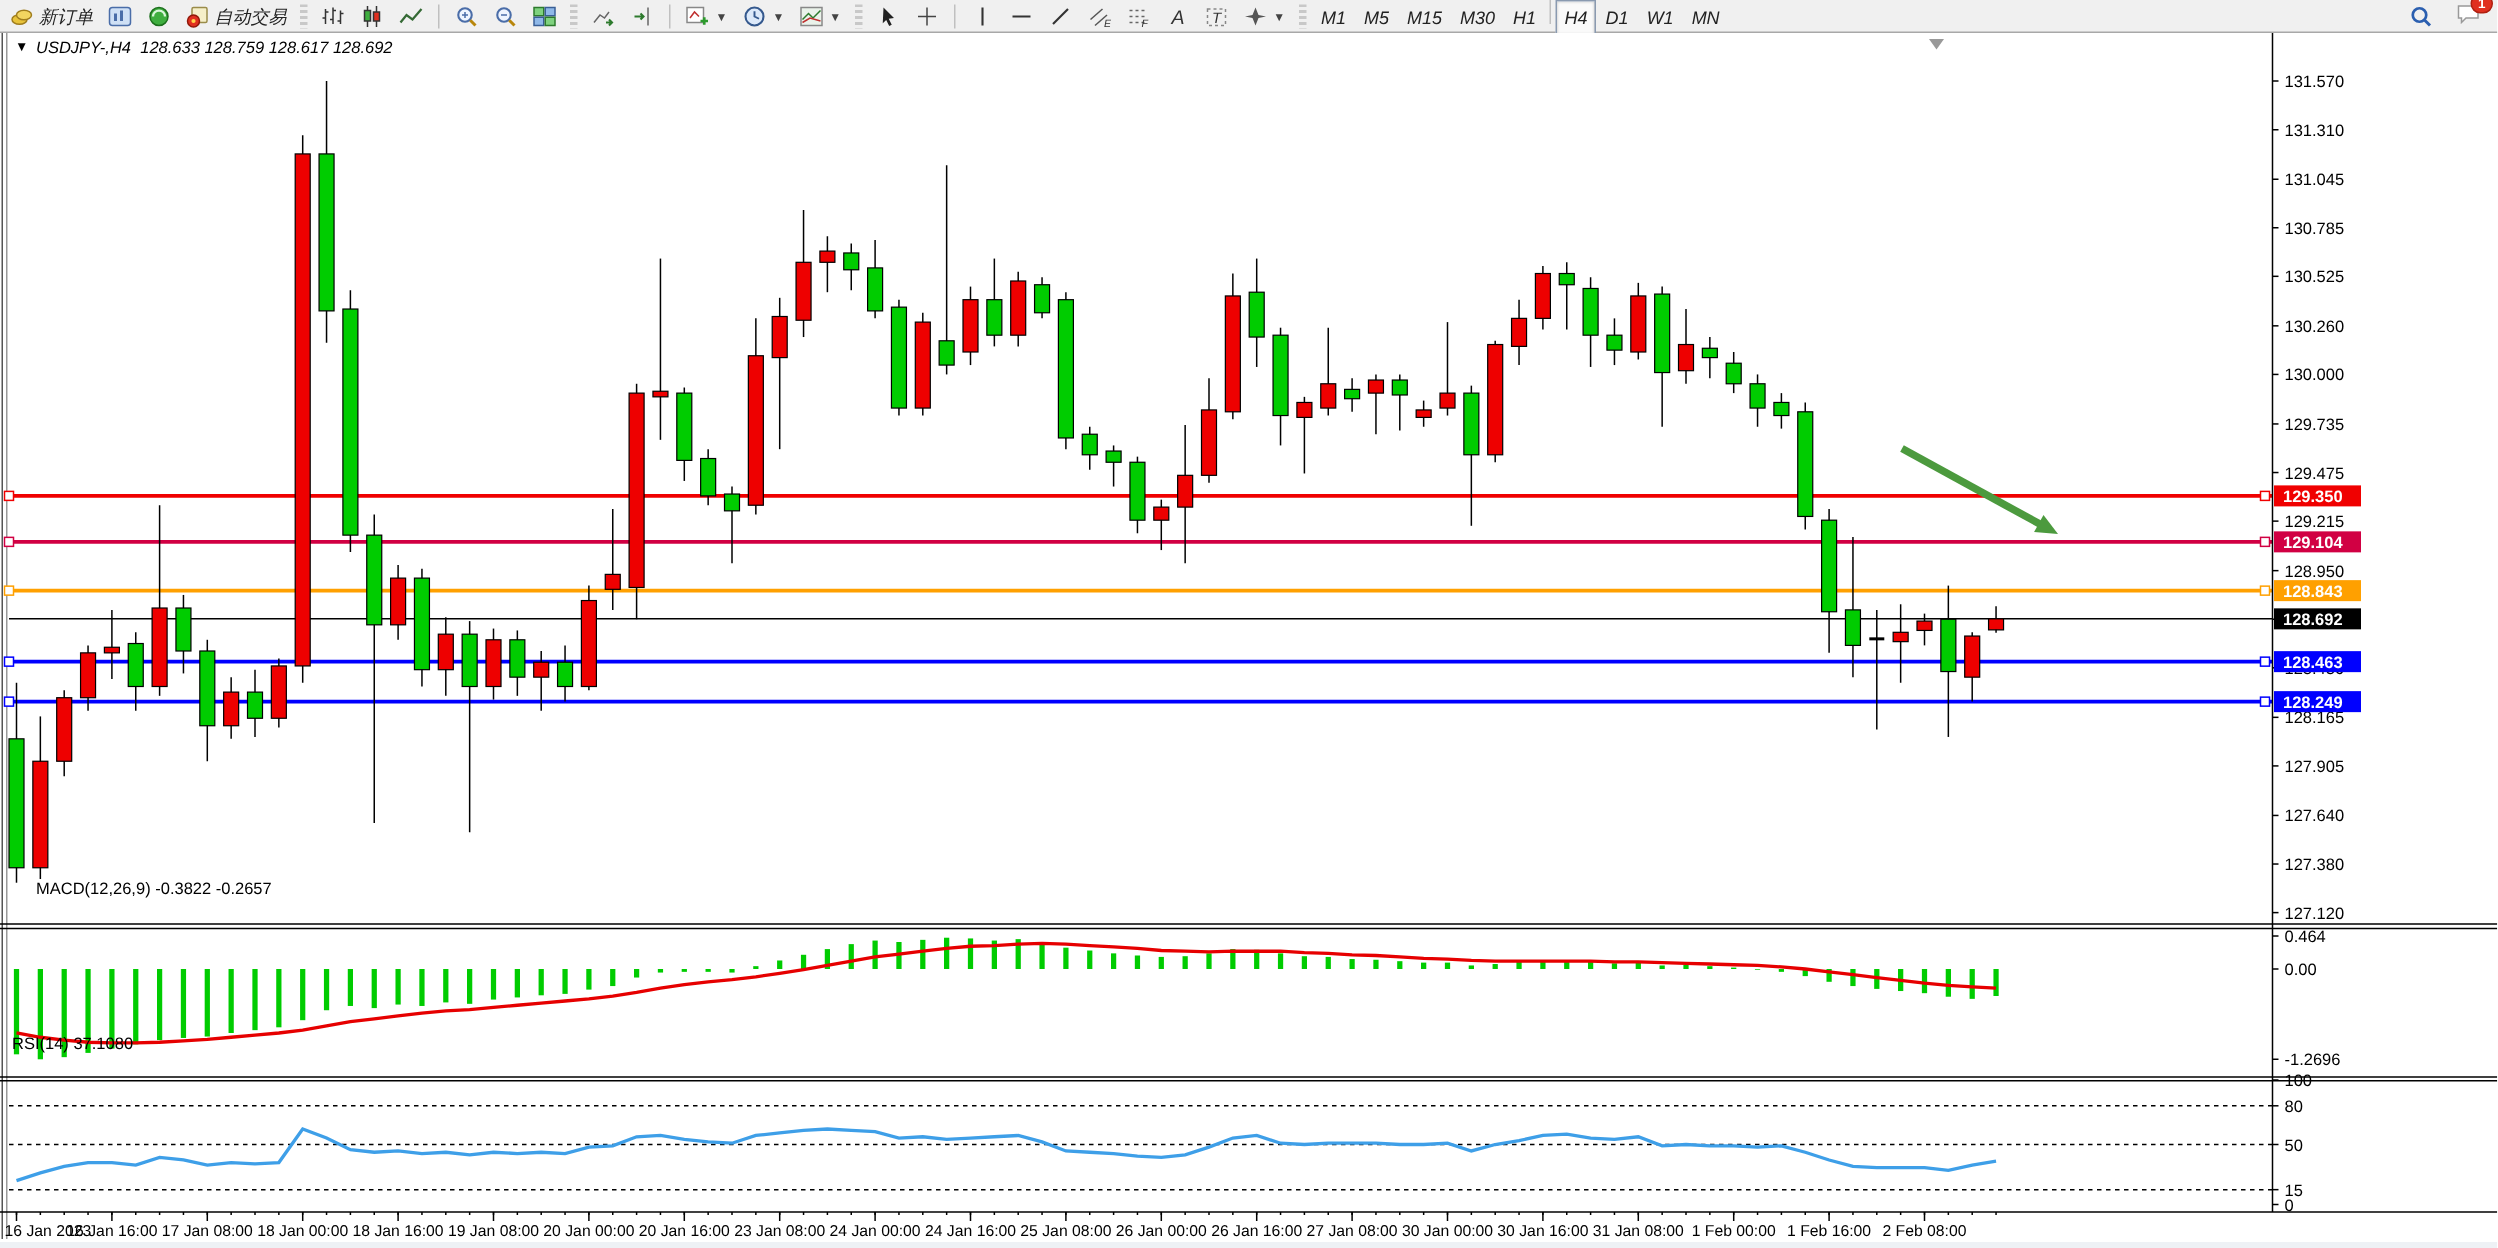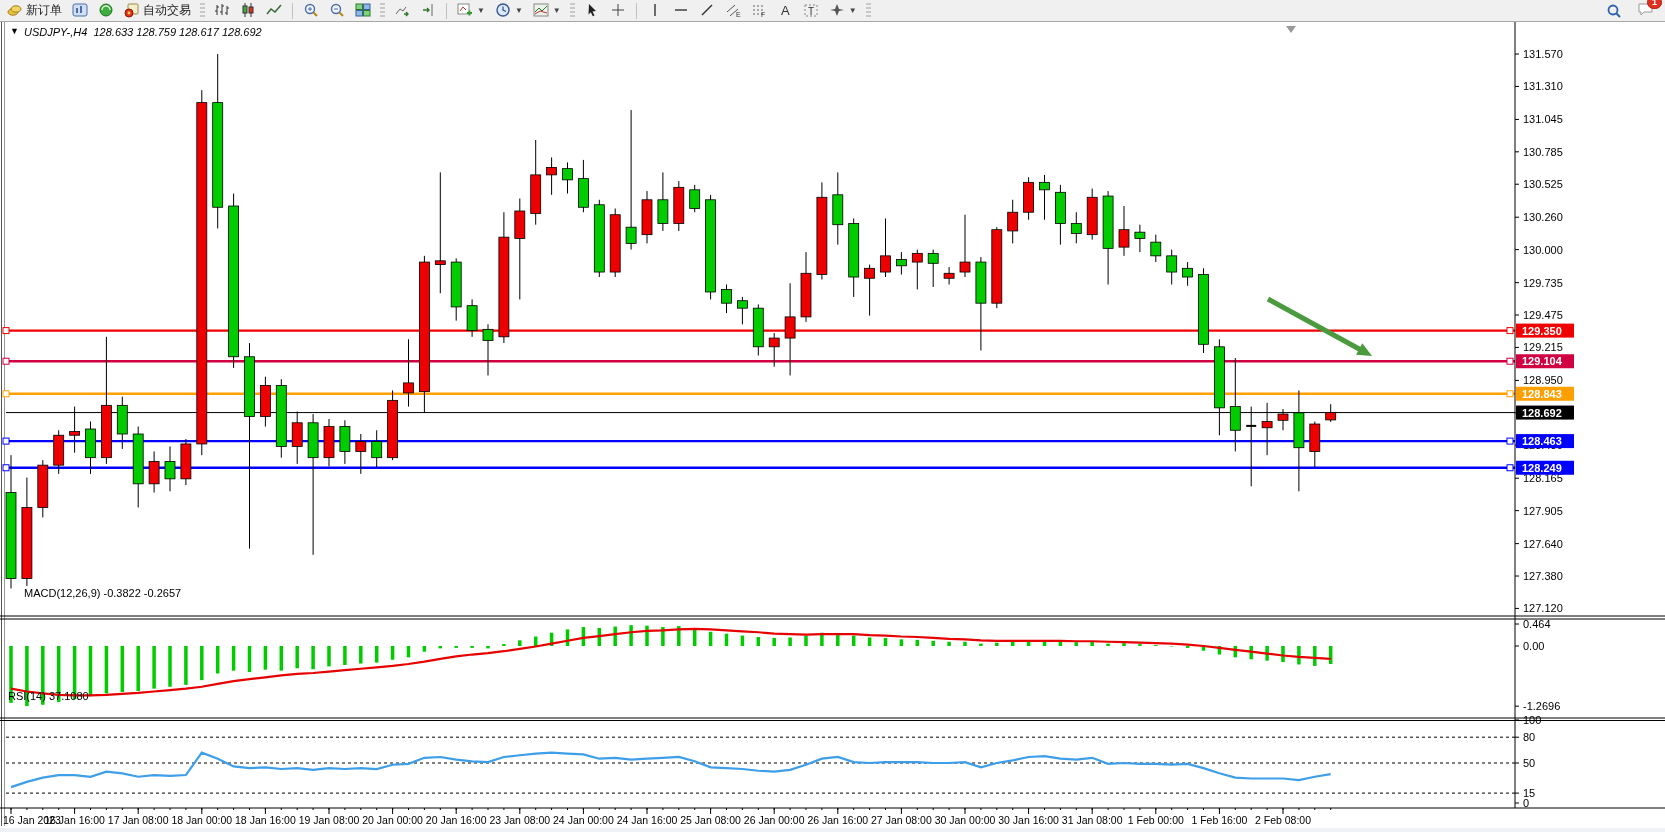--- a/index.html
+++ b/index.html
@@ -1,20 +1,20 @@
 <!DOCTYPE html>
 <html><head>
 <meta charset="utf-8">
 <style>
   html,body{margin:0;padding:0;background:#fff;font-family:"Liberation Sans",sans-serif;}
   .app{position:relative;width:1665px;height:832px;overflow:hidden;background:#fff;}
   
   .toolbar{position:absolute;left:0;top:0;width:1665px;height:21px;background:#f0f0f0;
            border-bottom:1px solid #a8a8a8;display:flex;align-items:center;font-size:12px;}
-  .tb-group{display:flex;align-items:flex-end;height:21px;padding:0 2px;}
+  .tb-group{display:flex;align-items:flex-start;height:21px;padding:0 2px;font-style:italic;}
   .tb-grip{width:5px;height:16px;margin:0 2px;
            background:repeating-linear-gradient(180deg,#c8c8c8 0 2px,#f0f0f0 2px 4px);}
   .tb-sep{width:1px;height:16px;background:#c0c0c0;margin:0 3px;}
   .tb-btn{display:flex;align-items:center;gap:3px;padding:1px 4px;height:18px;border:1px solid transparent;
           color:#222;cursor:default;white-space:nowrap;}
   .tb-btn.active{border:1px solid #8a9ab0;background:#fafafa;box-shadow:inset 0 0 2px #bbb;}
   .tb-btn svg{display:block;}
   .tb-caret{font-size:8px;color:#444;margin-left:1px;}
   .tb-right{margin-left:auto;display:flex;align-items:center;padding-right:10px;gap:10px;}
   .chat-wrap{position:relative;}
@@ -262,20 +262,32 @@
         <div class="tb-btn">
           <span>
             <svg width="16" height="16">
               <path d="M8 2 L10 7 L15 8 L10 9 L8 14 L6 9 L1 8 L6 7 Z" fill="#555"></path>
             </svg>
           </span>
           <span class="tb-caret">▼</span>
         </div>
       </div>
       <div class="tb-grip"></div>
+      <div class="tb-group">
+        <div class="tb-btn tf-label">M1</div>
+        <div class="tb-btn tf-label">M5</div>
+        <div class="tb-btn tf-label">M15</div>
+        <div class="tb-btn tf-label">M30</div>
+        <div class="tb-btn tf-label">H1</div>
+        <div class="tb-sep"></div>
+        <div class="tb-btn tf-label active">H4</div>
+        <div class="tb-btn tf-label">D1</div>
+        <div class="tb-btn tf-label">W1</div>
+        <div class="tb-btn tf-label">MN</div>
+      </div>
       <div class="tb-right">
         <div class="tb-btn">
           <span>
             <svg width="16" height="16">
               <circle cx="7" cy="7" r="4.5" fill="none" stroke="#2b5fb0" stroke-width="1.8"></circle>
               <line x1="10.5" y1="10.5" x2="14" y2="14" stroke="#2b5fb0" stroke-width="2"></line>
             </svg>
           </span>
         </div>
         <div class="chat-wrap"><svg width="18" height="16">

